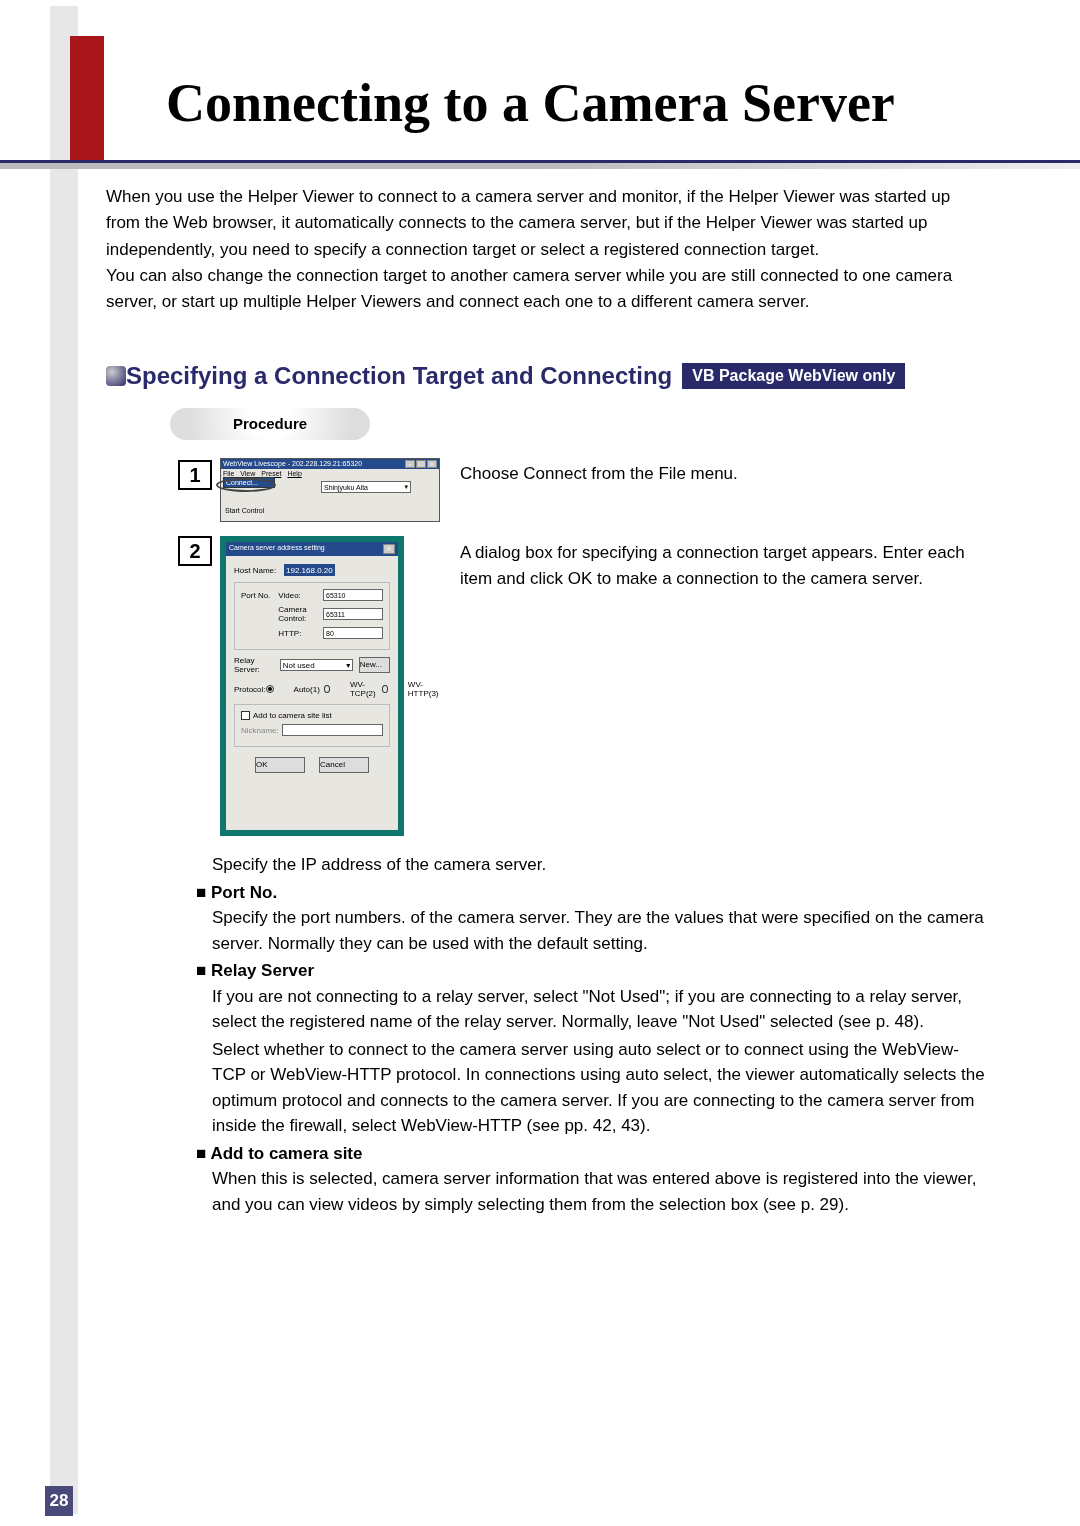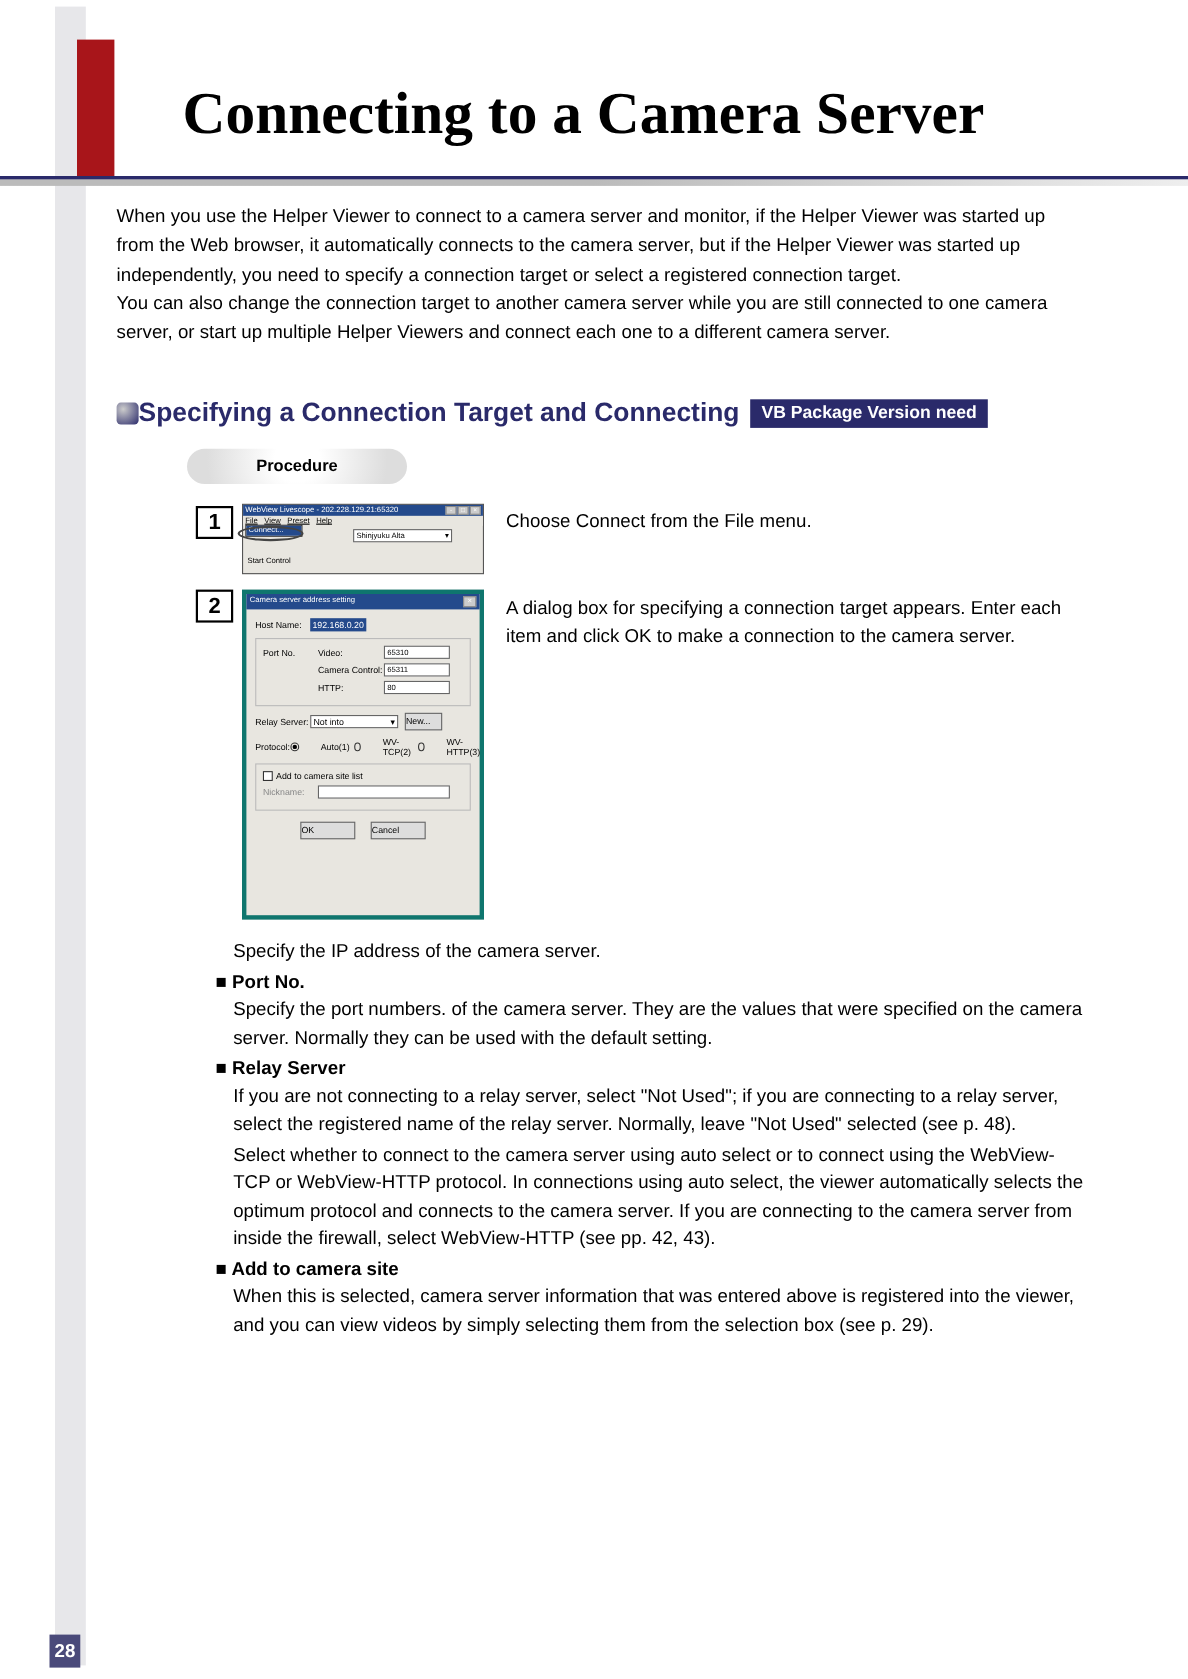--- a/index.html
+++ b/index.html
@@ -121,22 +121,22 @@
     position: absolute;
     left: 216px; top: 478px;
     width: 60px; height: 14px;
     border: 2px solid #444;
     border-radius: 50%;
     pointer-events: none;
   }
   
   .shot2 {
     position: absolute; left: 220px; top: 536px;
-    width: 220px; height: 300px;
-    border: 4px solid #0f766e; background: #e8e6e0;
+    width: 184px; height: 300px;
+    border: 6px solid #0f766e; background: #e8e6e0;
     font-size: 8px;
   }
   .shot2 .titlebar { background: #244a8c; color: #fff; padding: 2px 3px; font-size: 7px; display:flex; justify-content:space-between;}
   .shot2 .body { padding: 8px; font-size: 8px; color:#000;}
   .shot2 .row { display:flex; align-items:center; margin-bottom:4px;}
   .shot2 label { width: 50px; }
   .shot2 input.tf { border:1px solid #666; background:#fff; height:12px; width:60px; font-size:7px; padding:0 2px;}
   .shot2 .hl-ip { background:#244a8c; color:#fff; height:12px; padding:0 2px; display:inline-flex; align-items:center;}
   .shot2 .sec { border:1px solid #bbb; padding:6px; margin:6px 0;}
   .shot2 .btn { border:1px solid #666; background:#ddd; width:50px; height:16px; line-height:14px;}
@@ -179,21 +179,21 @@
 <h1 class="title">Connecting to a Camera Server</h1>
 <div class="line1"></div>
 <div class="line2"></div>
 
 <p class="intro" style="white-space:pre-line;">When you use the Helper Viewer to connect to a camera server and monitor, if the Helper Viewer was started up from the Web browser, it automatically connects to the camera server, but if the Helper Viewer was started up independently, you need to specify a connection target or select a registered connection target.
 You can also change the connection target to another camera server while you are still connected to one camera server, or start up multiple Helper Viewers and connect each one to a different camera server.</p>
 
 <div class="section-head">
   <div class="bullet"></div>
   <h2>Specifying a Connection Target and Connecting</h2>
-  <div class="badge">VB Package Version need</div>
+  <div class="badge">VB Package WebView only</div>
 </div>
 
 <div class="procedure">Procedure</div>
 
 <div class="step-num step1-num">1</div>
 <p class="step1-text">Choose Connect from the File menu.</p>
 
 <div class="shot1">
   <div class="titlebar">
     <span>WebView Livescope - 202.228.129.21:65320</span>
@@ -246,21 +246,21 @@
       </div>
       <div class="row">
         <label></label>
         <label style="width:60px">HTTP:</label>
         <input class="tf" value="80" style="">
       </div>
     </div>
     <div class="row">
       <label>Relay Server:</label>
       <span class="dd">
-        <span>Not into</span>
+        <span>Not used</span>
         <span>▾</span>
       </span>
       <span style="width:6px"></span>
       <span class="btn" style="width:34px">New...</span>
     </div>
     <div class="row" style="margin-top:6px">
       <label>Protocol:</label>
       <span class="radio">
           <span class="r on"></span>
           <span>Auto(1)</span>

